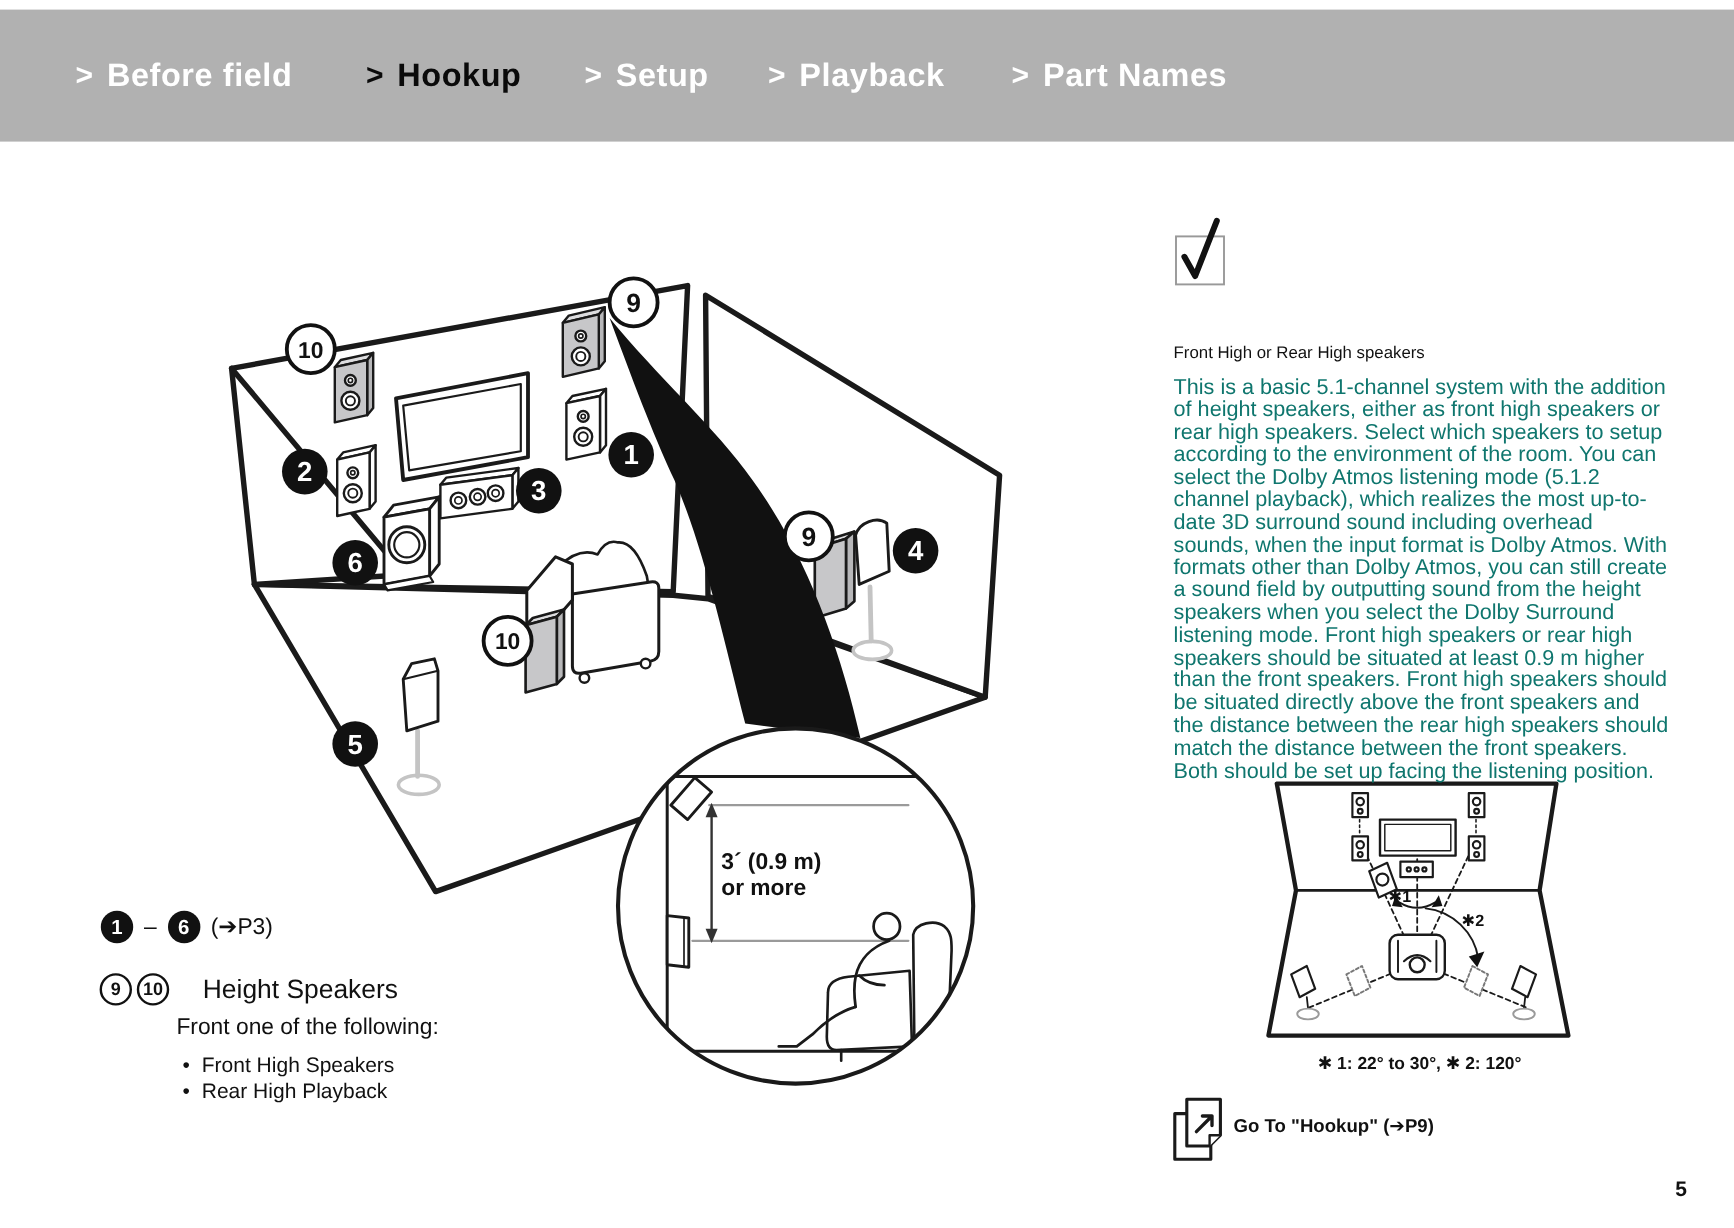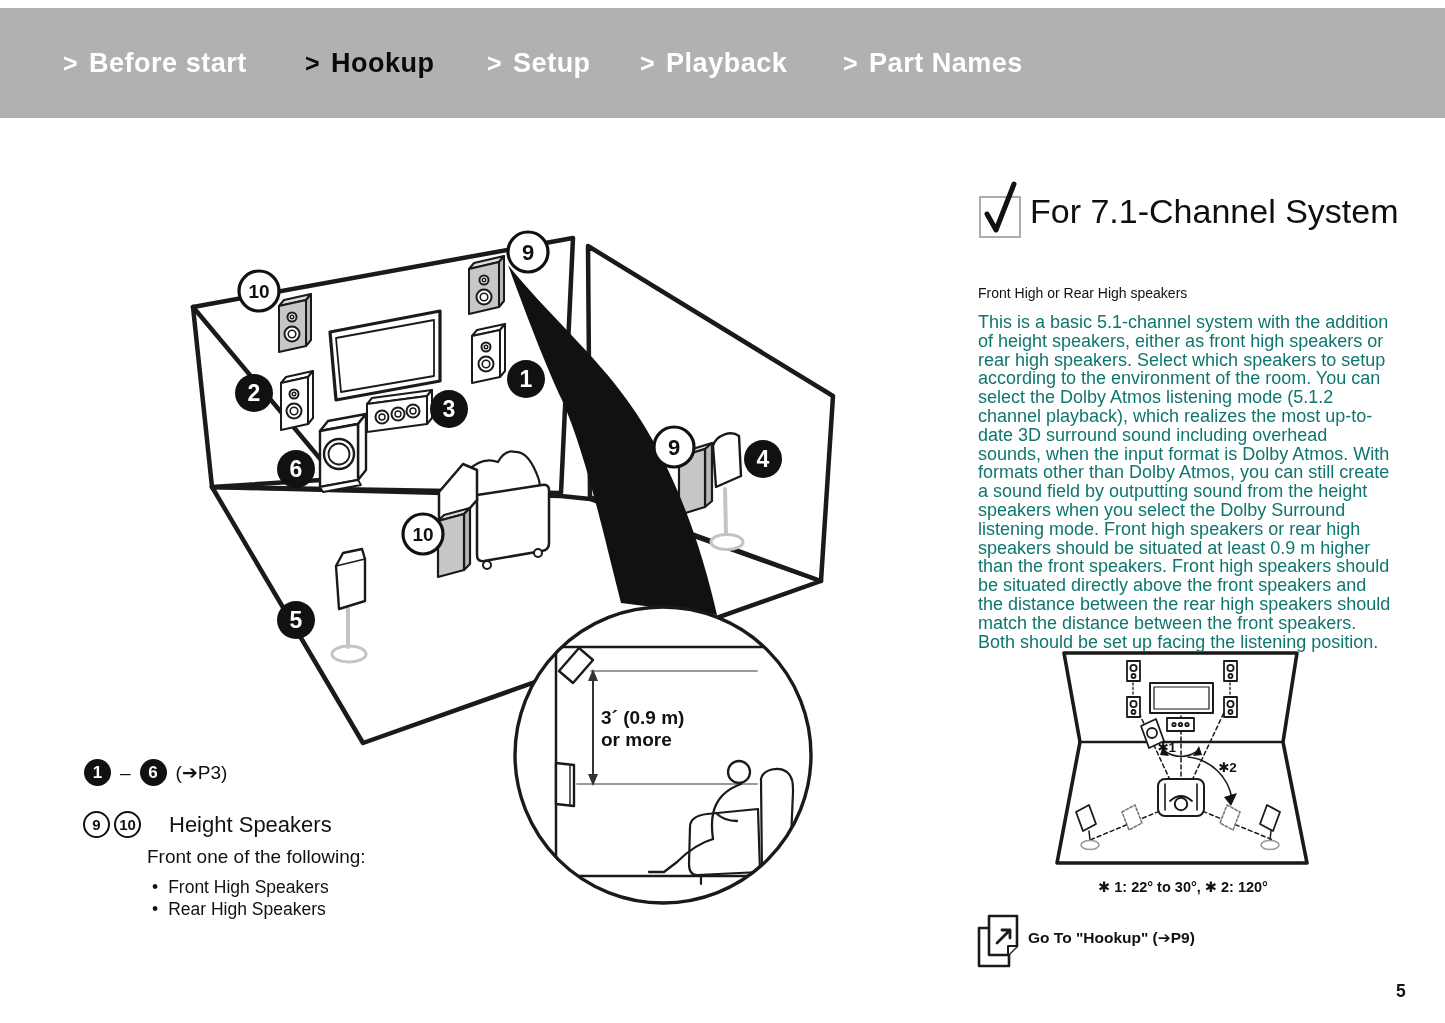--- a/index.html
+++ b/index.html
@@ -300,42 +300,41 @@
     <rect x="979" y="928" width="30" height="38" stroke-width="2.6"></rect>
     <path d="M989,916 L1017,916 L1017,946 L1008,955 L989,955 Z" stroke-width="2.6"></path>
     <path d="M1017,946 L1008,946 L1008,955" stroke-width="2"></path>
     <path d="M997,943 L1010,930 M1002,930 L1010,930 L1010,938" fill="none" stroke-width="2.8" stroke-linecap="round"></path>
   </g>
 </svg>
 
 <div class="navbar">
   <div class="nav-item" style="left:63px">
     <span class="chev">&gt;</span>
-    <span>Before start</span>
+    <span>Before field</span>
   </div>
   <div class="nav-item active" style="left:305px">
     <span class="chev">&gt;</span>
     <span>Hookup</span>
   </div>
   <div class="nav-item" style="left:487px">
     <span class="chev">&gt;</span>
     <span>Setup</span>
   </div>
   <div class="nav-item" style="left:640px">
     <span class="chev">&gt;</span>
     <span>Playback</span>
   </div>
   <div class="nav-item" style="left:843px">
     <span class="chev">&gt;</span>
     <span>Part Names</span>
   </div>
 </div>
 
 <div class="title">
-  <div>For 7.1-Channel System</div>
 </div>
 
 <div class="subhead">Front High or Rear High speakers</div>
 <div class="bodytext">This is a basic 5.1-channel system with the addition of height speakers, either as front high speakers or rear high speakers. Select which speakers to setup according to the environment of the room. You can select the Dolby Atmos listening mode (5.1.2 channel playback), which realizes the most up-to-date 3D surround sound including overhead sounds, when the input format is Dolby Atmos. With formats other than Dolby Atmos, you can still create a sound field by outputting sound from the height speakers when you select the Dolby Surround listening mode. Front high speakers or rear high speakers should be situated at least 0.9 m higher than the front speakers. Front high speakers should be situated directly above the front speakers and the distance between the rear high speakers should match the distance between the front speakers. Both should be set up facing the listening position.</div>
 
 <div class="caption">✱ 1: 22° to 30°,  ✱ 2: 120°</div>
 
 <div class="goto">Go To "Hookup" (➔P9)</div>
 
 <div class="pagenum">5</div>
@@ -356,14 +355,14 @@
 <div class="legend-row" style="left:147px;top:846px;">
   <span class="legend-txt">Front one of the following:</span>
 </div>
 
 <div class="bullet-row" style="left:152px;top:877px;">
   <span>•</span>
   <span>Front High Speakers</span>
 </div>
 <div class="bullet-row" style="left:152px;top:899px;">
   <span>•</span>
-  <span>Rear High Speakers</span>
+  <span>Rear High Playback</span>
 </div>
 
 </body></html>

